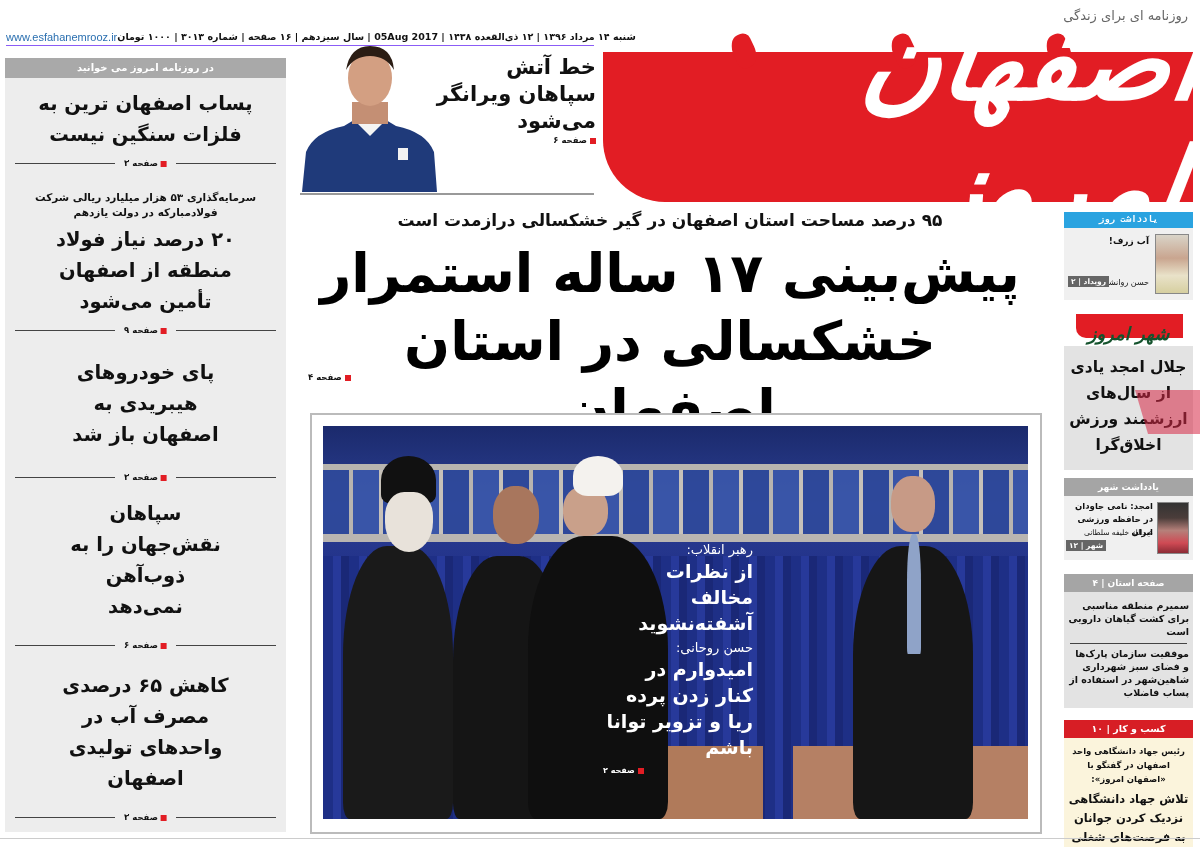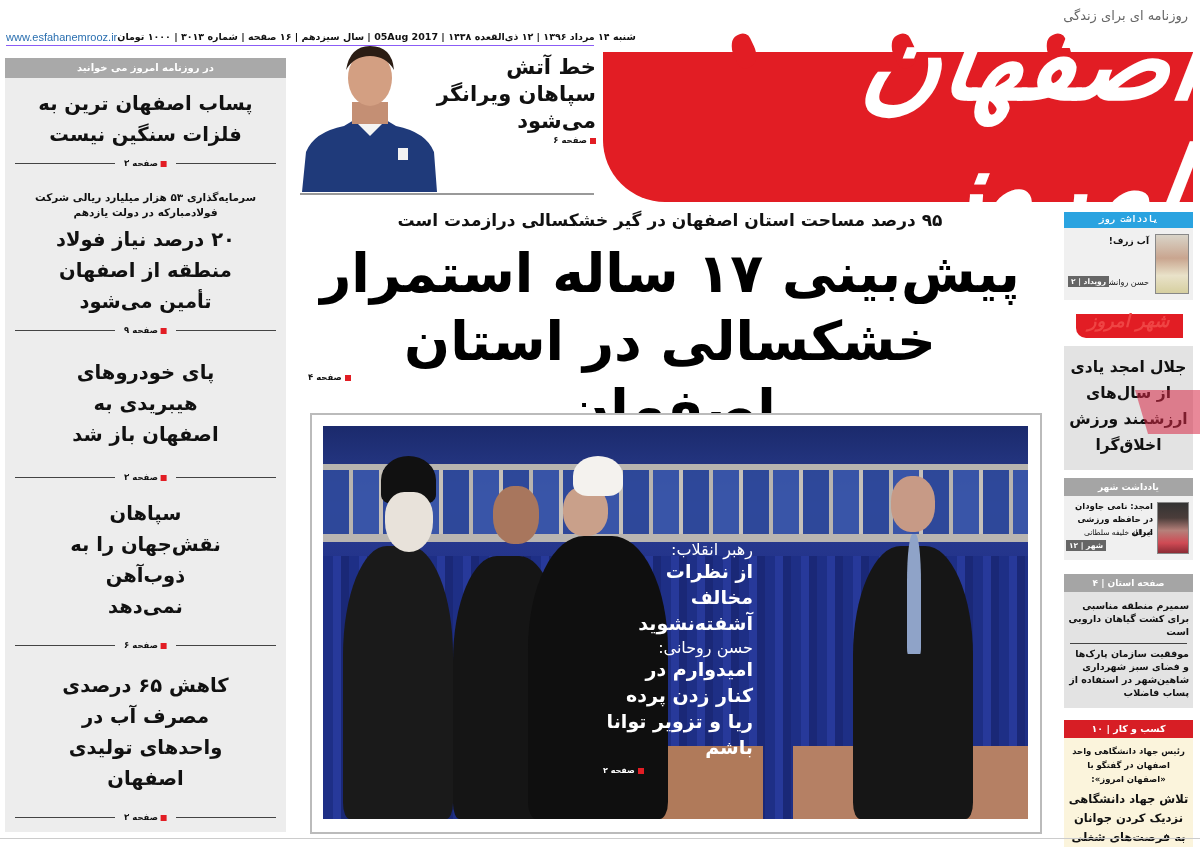--- a/index.html
+++ b/index.html
@@ -72,21 +72,21 @@
   #photo .p1f { left: 62px; top: 66px; width: 48px; height: 60px; background: #e8e2da; border-radius: 40% 40% 50% 50%; }
   #photo .p2 { left: 130px; top: 130px; width: 110px; height: 263px; background: #151515; }
   #photo .p2f { left: 170px; top: 60px; width: 46px; height: 58px; background: #a8765d; border-radius: 45%; }
   #photo .p3 { left: 205px; top: 110px; width: 140px; height: 283px; background: #0f0f0f; }
   #photo .p3h { left: 250px; top: 30px; width: 50px; height: 40px; background: #f4f2ee; border-radius: 50% 50% 30% 30%; }
   #photo .p3f { left: 240px; top: 60px; width: 45px; height: 50px; background: #c9a08a; border-radius: 45%; }
   #photo .p4 { left: 530px; top: 120px; width: 120px; height: 273px; background: #161616; }
   #photo .p4f { left: 568px; top: 50px; width: 44px; height: 56px; background: #c79a86; border-radius: 45%; }
   #photo .p4s { left: 584px; top: 108px; width: 14px; height: 120px; background: #8fa3c8; }
   #photo .caption { position: absolute; left: 280px; top: 116px; width: 150px; direction: rtl; text-align: right; color: #fff; }
-  #photo .caption .lbl { font-size: 16px; line-height: 16px; }
+  #photo .caption .lbl { font-size: 13px; line-height: 16px; }
   #photo .caption .big { font-size: 19px; font-weight: bold; line-height: 26px; }
   #photo .caption .pg { font-size: 8px; font-weight: bold; margin-top: 6px; text-align: left; direction: rtl; }
 
   
   #rc { left: 1064px; top: 212px; width: 129px; }
   .rc-box { background: #f0f0f0; }
   .rc-bluehead { height: 16px; background: #2aa3e0; color: #fff; font-size: 9px; font-weight: bold;
     text-align: center; line-height: 16px; direction: rtl; font-family: Liberation Mono, monospace; }
   .rc-greyhead { height: 18px; background: #a5a5a5; color: #fff; font-size: 9px; font-weight: bold;
     text-align: center; line-height: 18px; direction: rtl; }
@@ -94,22 +94,22 @@
     text-align: center; line-height: 18px; direction: rtl; }
   .rc-note { position: relative; height: 72px; }
   .rc-note .pic { position: absolute; right: 4px; top: 6px; width: 34px; height: 60px; border: 1px solid #888;
     background: linear-gradient(180deg, #d9d4c8 0%, #c9a58f 40%, #e9e2c9 70%, #d6cfa0 100%); }
   .rc-note .t1 { position: absolute; right: 44px; top: 8px; font-size: 9px; font-weight: bold; direction: rtl; }
   .rc-note .au { position: absolute; right: 44px; top: 50px; font-size: 8px; direction: rtl; }
   .rc-note .tag { position: absolute; left: 4px; top: 48px; background: #666; color: #fff; font-size: 7.5px;
     padding: 1px 3px; direction: rtl; font-weight: bold; }
   #shahr-logo { height: 40px; position: relative; margin-top: 6px; }
   #shahr-logo .b { position: absolute; left: 12px; right: 10px; top: 8px; height: 24px; background: #e21d24; border-radius: 0 0 0 10px; }
-  #shahr-logo .t { position: absolute; left: 0; right: 0; top: 4px; text-align: center; direction: rtl;
-    color: #ef4444; font-size: 18px; font-weight: bold; font-style: italic; font-family: "DejaVu Serif", serif; }
+  #shahr-logo .t { position: absolute; left: 0; right: 0; top: 17px; text-align: center; direction: rtl;
+    color: #14532d; font-size: 18px; font-weight: bold; font-style: italic; font-family: "DejaVu Serif", serif; }
   #shahr-box { background: #e3e3e3; padding: 8px 3px 12px 3px; text-align: center; direction: rtl; position: relative; }
   #shahr-box .t { font-size: 15.5px; font-weight: bold; line-height: 26px; }
   #watermark { left: 1135px; top: 390px; width: 65px; height: 44px; background: rgba(215,40,70,.55);
     clip-path: polygon(0 0, 100% 0, 100% 100%, 20% 100%); }
   .rc-city { position: relative; height: 64px; background: #f0f0f0; }
   .rc-city .pic { position: absolute; right: 4px; top: 6px; width: 32px; height: 52px; border: 1px solid #888;
     background: linear-gradient(180deg, #333 0%, #4b3d3a 30%, #b5807a 55%, #cf4a54 80%, #8c2b35 100%); }
   .rc-city .t1 { position: absolute; right: 40px; top: 4px; width: 86px; font-size: 8.5px; font-weight: bold; line-height: 13px; direction: rtl; text-align: right; }
   .rc-city .au { position: absolute; right: 40px; top: 32px; font-size: 7.5px; line-height: 10px; direction: rtl; text-align: right; }
   .rc-city .tag { position: absolute; left: 2px; top: 44px; background: #666; color: #fff; font-size: 7.5px; padding: 1px 3px; direction: rtl; font-weight: bold; }

